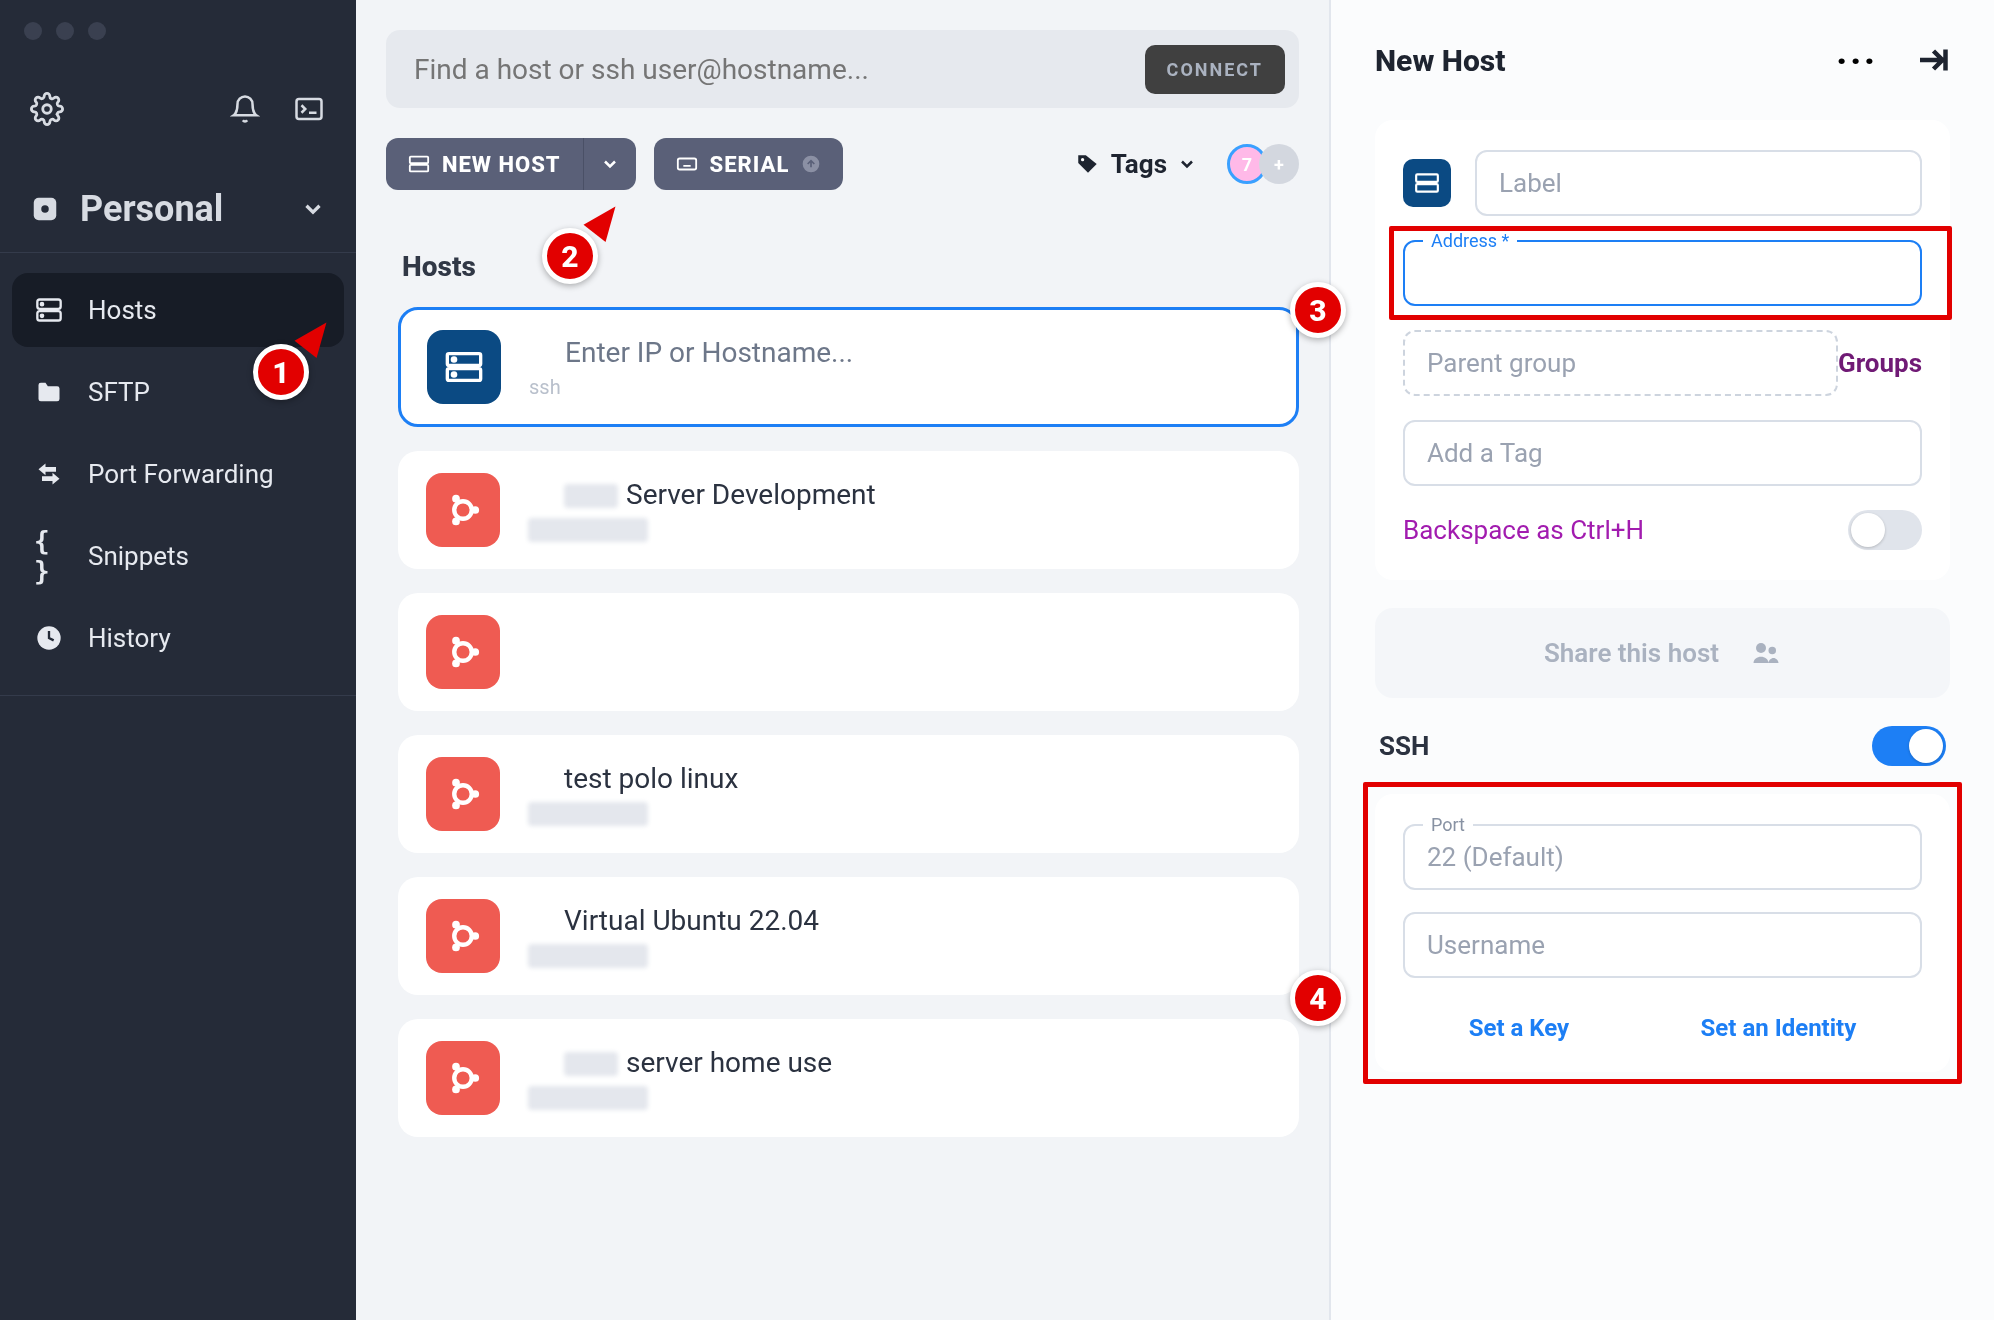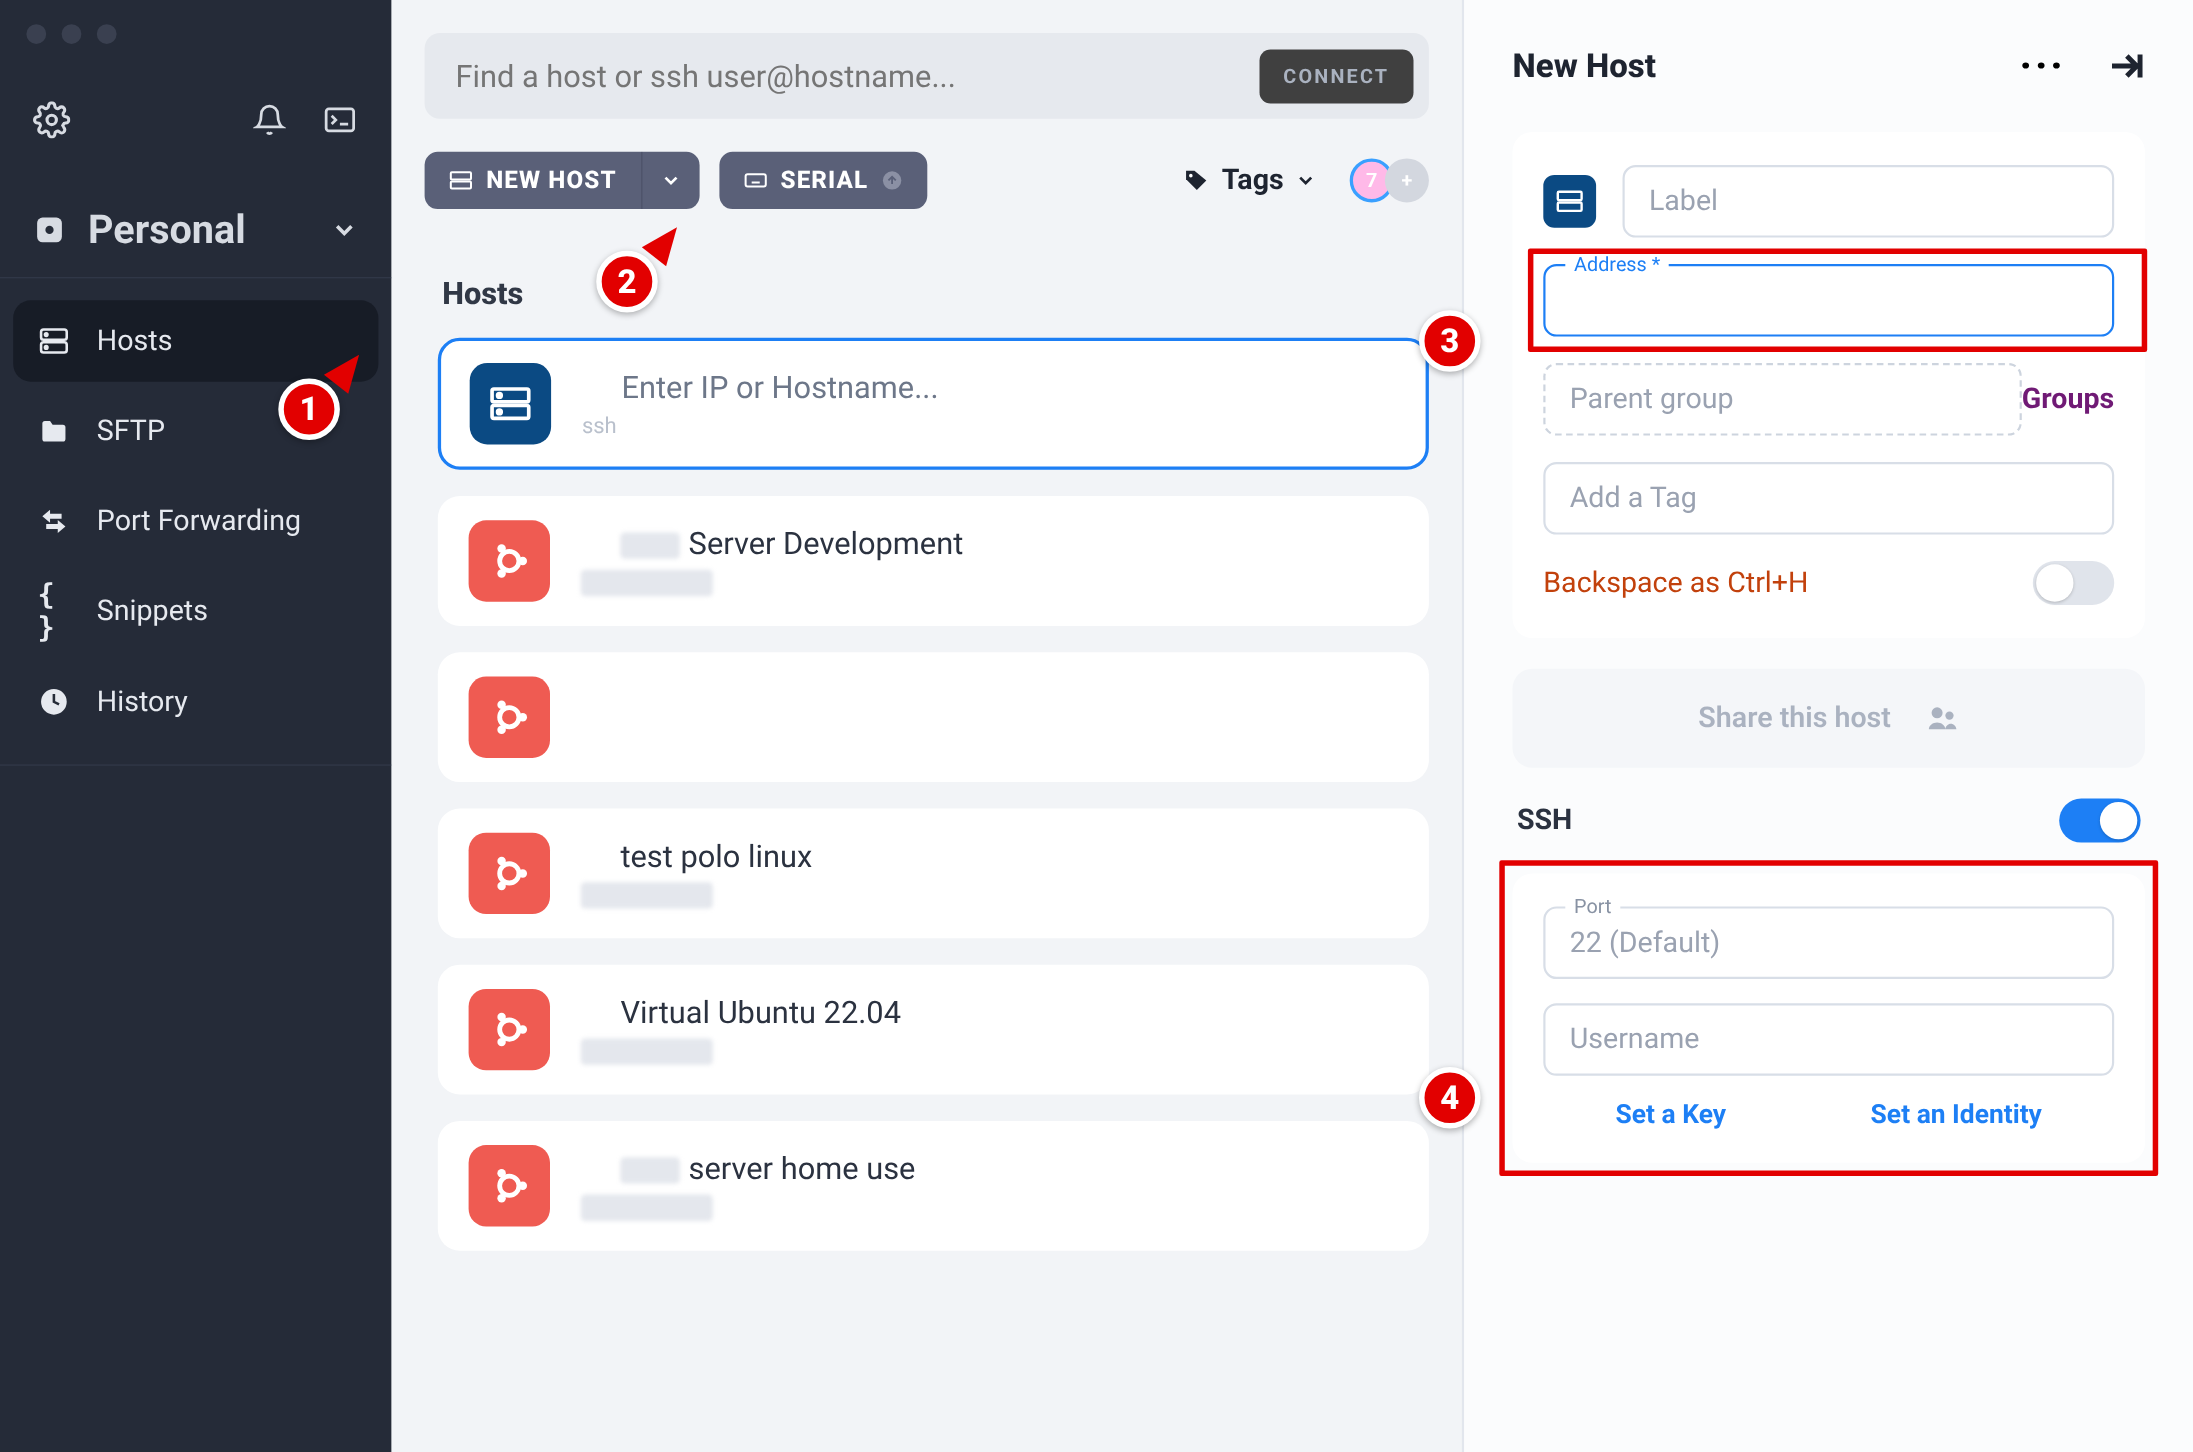--- a/index.html
+++ b/index.html
@@ -70,21 +70,21 @@
   .field input::placeholder { color: #9aa2b1; }
   .field .float-label { position: absolute; top: -12px; left: 18px; background: #fff; padding: 0 8px; font-size: 18px; color: #1d7ff5; }
   .field.address { border-color: #1d7ff5; }
   .field.port .float-label { color: #8892a3; }
 
   .row-lbl-icon { display: flex; align-items: center; gap: 24px; }
   .group-row { display: flex; align-items: center; }
   .group-box { border: 2px dashed #cdd4de; border-radius: 12px; height: 66px; flex: 1; display: flex; align-items: center; padding: 0 22px; color: #9aa2b1; font-size: 26px; }
   .groups-link { color: #701a75; font-size: 26px; font-weight: 700; cursor: pointer; }
 
-  .toggle-row { display: flex; align-items: center; justify-content: space-between; font-size: 26px; color: #c2410c; }
+  .toggle-row { display: flex; align-items: center; justify-content: space-between; font-size: 26px; color: #a21caf; }
   .toggle { width: 74px; height: 40px; border-radius: 20px; background: #e0e4eb; position: relative; cursor: pointer; }
   .toggle .knob { position: absolute; width: 34px; height: 34px; border-radius: 50%; background: #fff; top: 3px; left: 3px; box-shadow: 0 1px 3px rgba(0,0,0,.2); }
   .toggle.on { background: #1d7ff5; }
   .toggle.on .knob { left: auto; right: 3px; }
 
   .share-card { background: #f4f6f9; border-radius: 18px; height: 90px; display: flex; align-items: center; justify-content: center; gap: 32px; color: #aab2c0; font-size: 26px; font-weight: 600; }
 
   .section-head { display: flex; align-items: center; justify-content: space-between; padding: 0 4px; }
   .section-head .lbl { font-size: 26px; font-weight: 700; color: #2b3240; }
 
@@ -397,21 +397,21 @@
         </svg>
     </div>
 
     <div class="section-head">
       <span class="lbl">SSH</span>
       <div class="toggle on">
           <div class="knob"></div>
         </div>
     </div>
 
-    <div class="card rel" style="gap:15px">
+    <div class="card rel" style="gap:30px">
       <div class="ssh-fields">
         <div class="field port">
           <span class="float-label">Port</span>
           <input placeholder="22 (Default)" style="">
         </div>
         <div class="field">
           <input placeholder="Username" style="">
         </div>
       </div>
       <div class="link-row">

